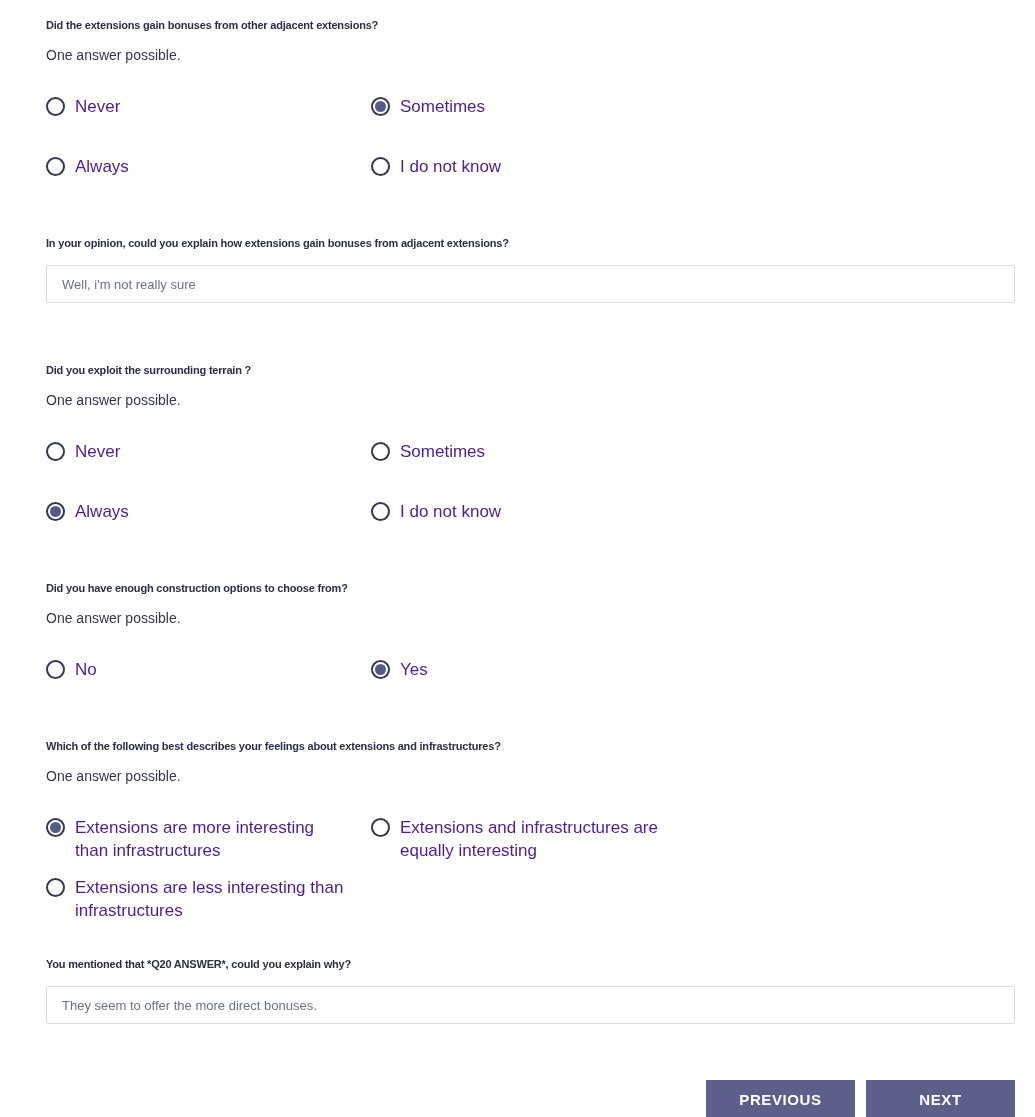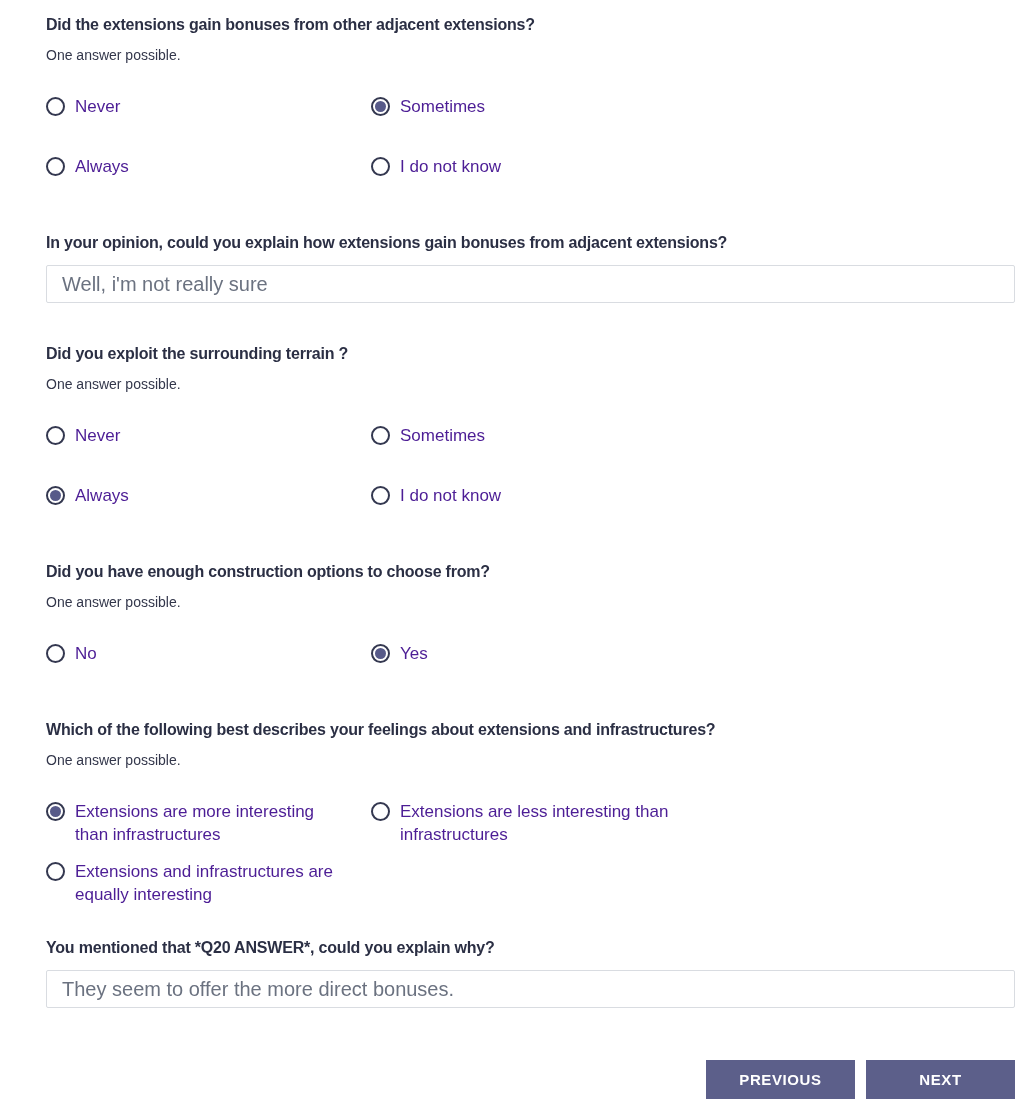--- a/index.html
+++ b/index.html
@@ -6,21 +6,21 @@
   html, body { background: #ffffff; }
   body {
     width: 1035px;
     min-height: 1117px;
     padding: 14px 20px 0 46px;
     font-family: "Liberation Sans", sans-serif;
     color: #2d3142;
   }
   .question { }
   .q-title {
-    font-size: 16px;
+    font-size: 11px;
     line-height: 22px;
     font-weight: 700;
     color: #2b2f44;
     letter-spacing: -0.2px;
   }
   .q-hint {
     margin-top: 10px;
     font-size: 14px;
     line-height: 18px;
     color: #33374b;
@@ -55,32 +55,32 @@
     background: #575a89;
   }
   .option-label {
     margin-left: 10px;
     font-size: 17px;
     line-height: 23px;
     color: #4c1d95;
     max-width: 272px;
   }
   .radio-q { margin-bottom: 17px; }
-  .text-q { margin-bottom: 40px; }
+  .text-q { margin-bottom: 56px; }
   .text-input {
     display: block;
     margin-top: 11px;
     width: 100%;
     height: 38px;
     border: 1px solid #d9dce1;
     border-radius: 2px;
     background: #ffffff;
     padding: 0 15px;
     font-family: "Liberation Sans", sans-serif;
-    font-size: 20px;
+    font-size: 13px;
     color: #6b7280;
     outline: none;
   }
   .nav-row {
     margin-top: 52px;
     padding-bottom: 20px;
     display: flex;
     justify-content: flex-end;
     gap: 11px;
   }
@@ -171,25 +171,25 @@
   <section class="question radio-q">
     <h2 class="q-title">Which of the following best describes your feelings about extensions and infrastructures?</h2>
     <p class="q-hint">One answer possible.</p>
     <div class="options">
       <div class="option">
         <span class="radio-circle selected"></span>
         <span class="option-label">Extensions are more interesting than infrastructures</span>
       </div>
       <div class="option">
         <span class="radio-circle"></span>
+        <span class="option-label">Extensions and infrastructures are equally interesting</span>
+      </div>
+      <div class="option">
+        <span class="radio-circle"></span>
         <span class="option-label">Extensions are less interesting than infrastructures</span>
-      </div>
-      <div class="option">
-        <span class="radio-circle"></span>
-        <span class="option-label">Extensions and infrastructures are equally interesting</span>
       </div>
     </div>
   </section>
 
   <section class="question text-q">
     <h2 class="q-title">You mentioned that *Q20 ANSWER*, could you explain why?</h2>
     <input class="text-input" type="text" value="They seem to offer the more direct bonuses." style="">
   </section>
 
   <div class="nav-row">

